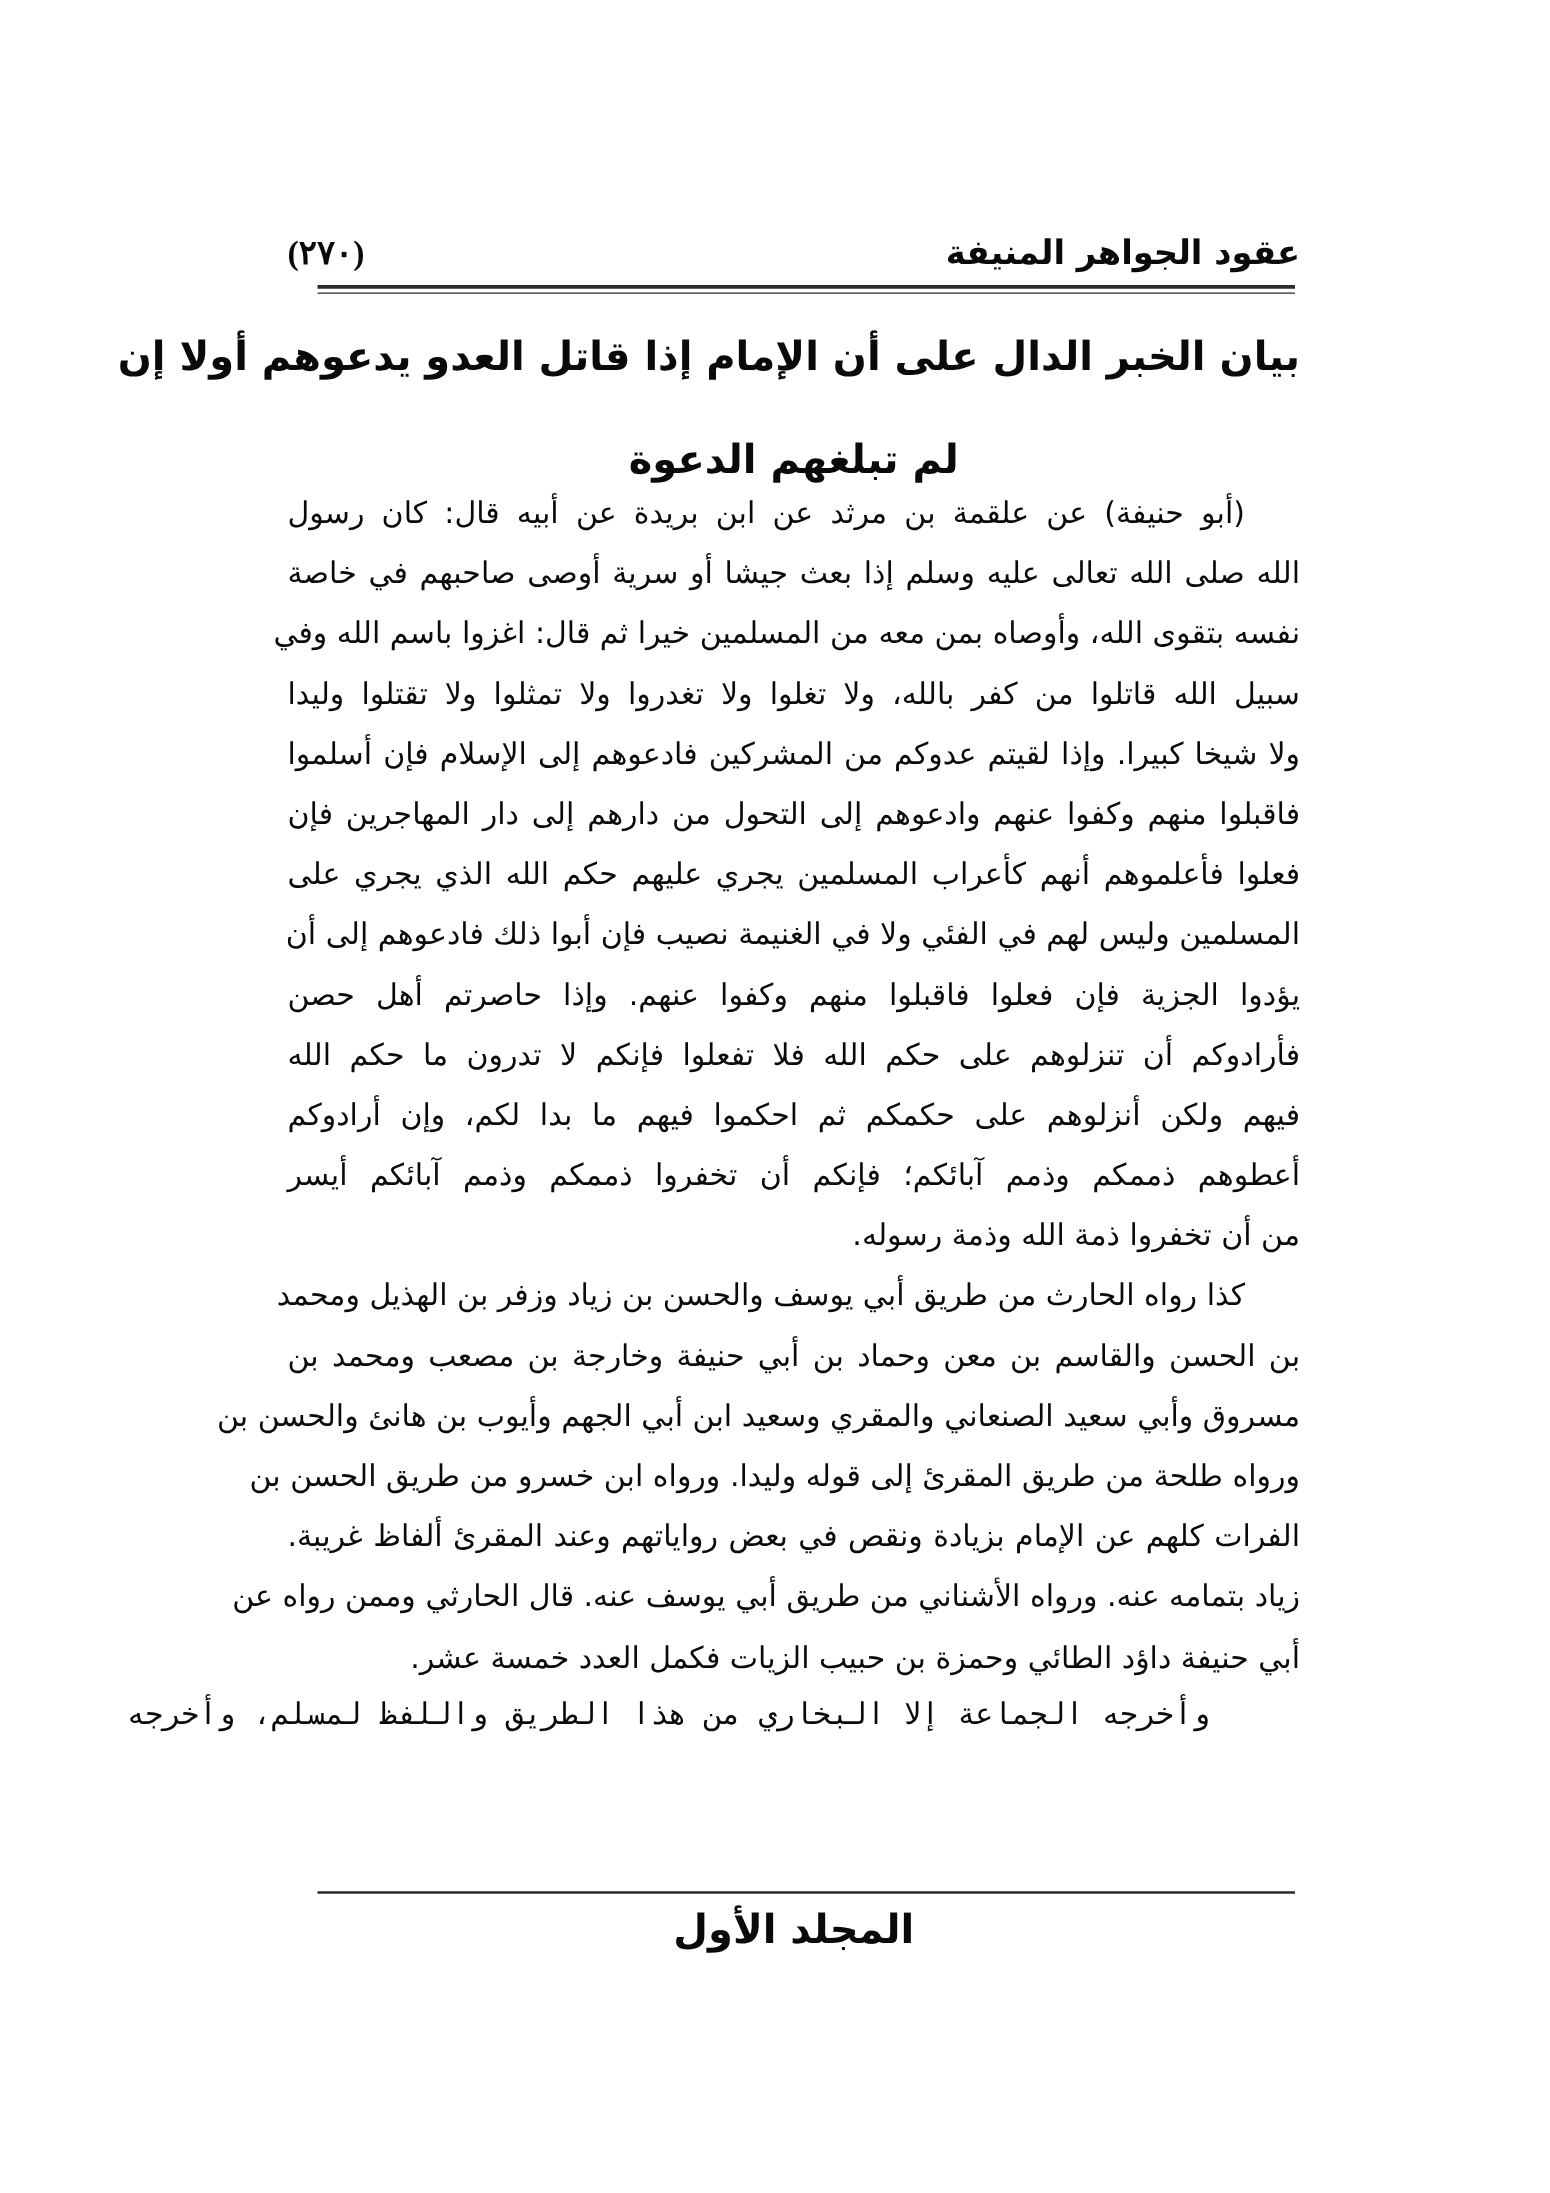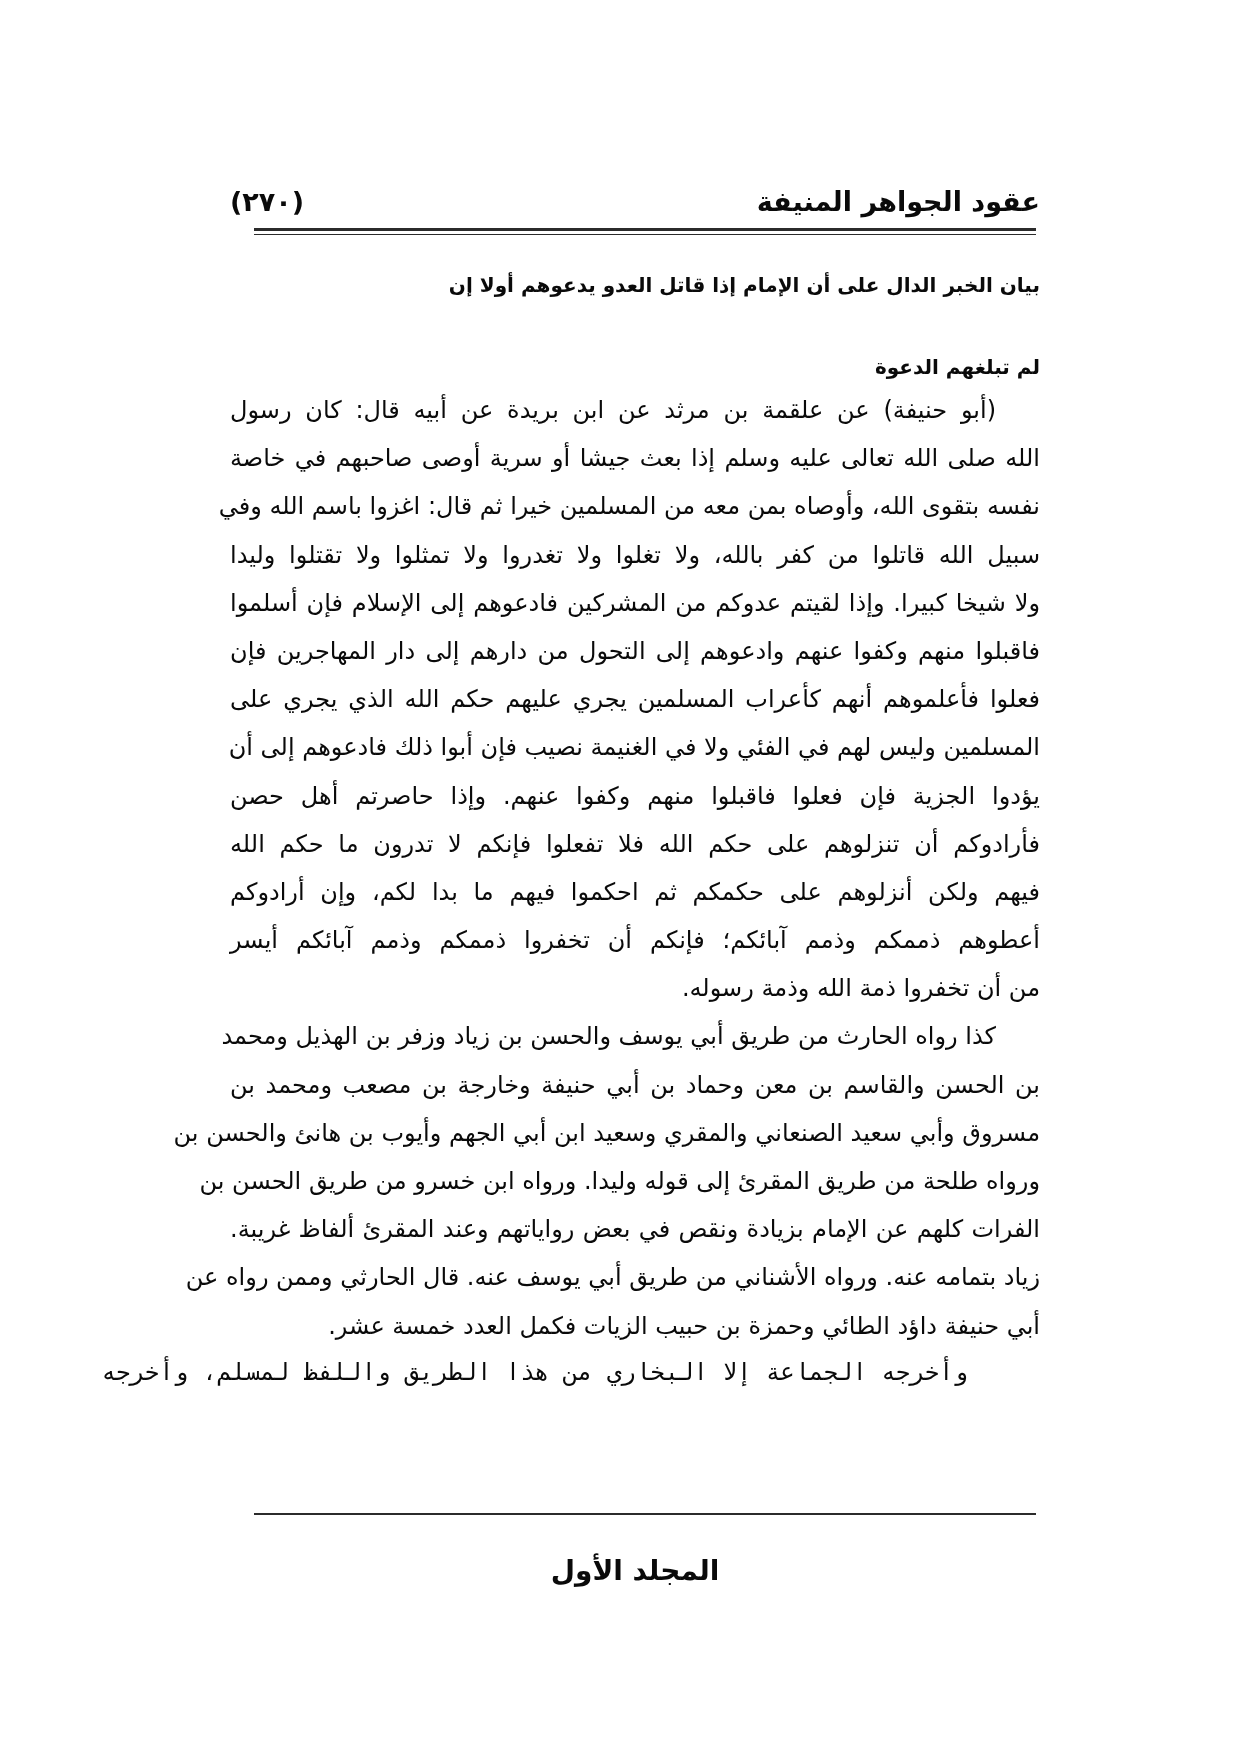--- a/index.html
+++ b/index.html
@@ -32,39 +32,40 @@
     left: 0;
     display: flex;
     justify-content: space-between;
     align-items: baseline;
     font-weight: bold;
     font-size: 27px;
     line-height: 36px;
   }
   .page-number {
     letter-spacing: 1px;
+    font-family: Liberation Serif, serif;
   }
   .header-rule {
     position: absolute;
     top: 228px;
     right: 4px;
     width: 782px;
     height: 3px;
     border-top: 3px solid #2b2b2b;
     border-bottom: 1px solid #2b2b2b;
   }
   
   .chapter-title {
     position: absolute;
     top: 244px;
     right: 0;
     left: 0;
-    text-align: right;
+    text-align: center;
     font-weight: bold;
-    font-size: 20px;
+    font-size: 32px;
     line-height: 82px;
     white-space: nowrap;
   }
   
   .body-text {
     position: absolute;
     top: 386px;
     right: 0;
     left: 0;
     font-size: 24px;
@@ -90,22 +91,21 @@
     width: 782px;
     border-top: 2px solid #2b2b2b;
   }
   .volume-label {
     position: absolute;
     top: 1524px;
     right: 0;
     left: 0;
     text-align: center;
     font-weight: bold;
-    font-size: 28px;
-    margin-top: 30px;
+    font-size: 32px;
   }
 </style>
 </head>
 <body>
 
 <div class="page">
   <div class="content">
 
     <div class="page-header">
       <span>عقود الجواهر المنيفة</span>

